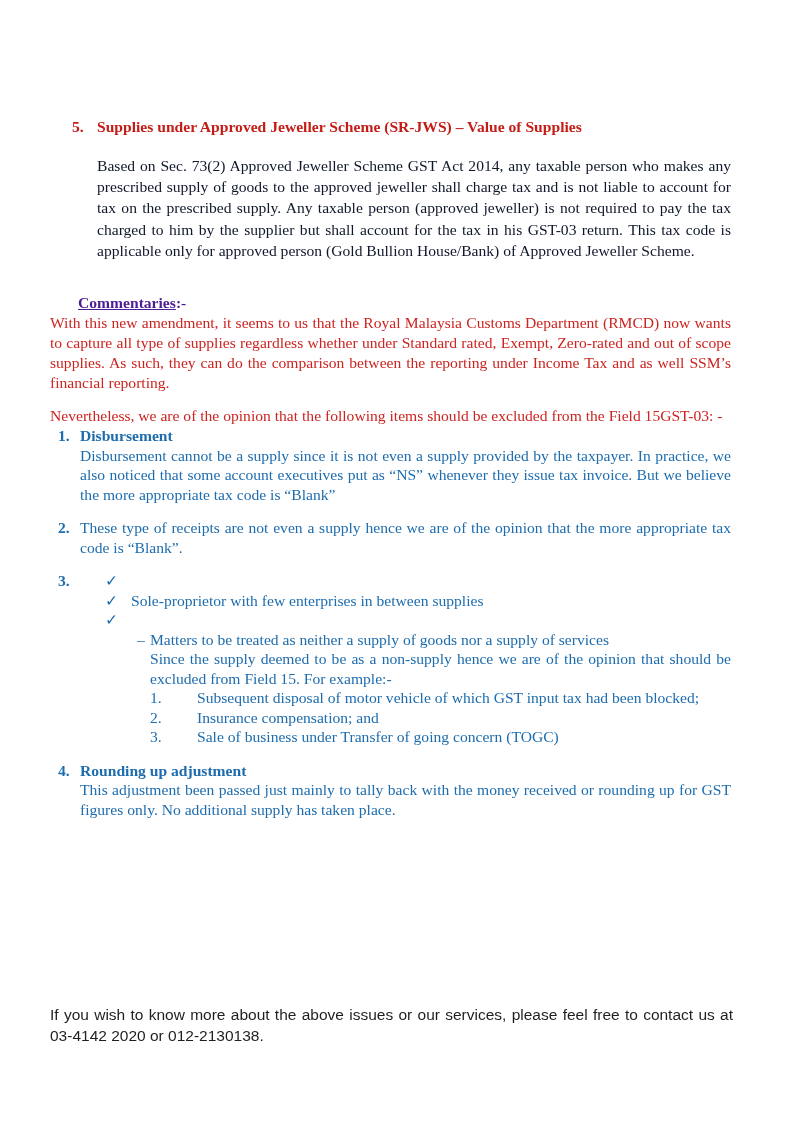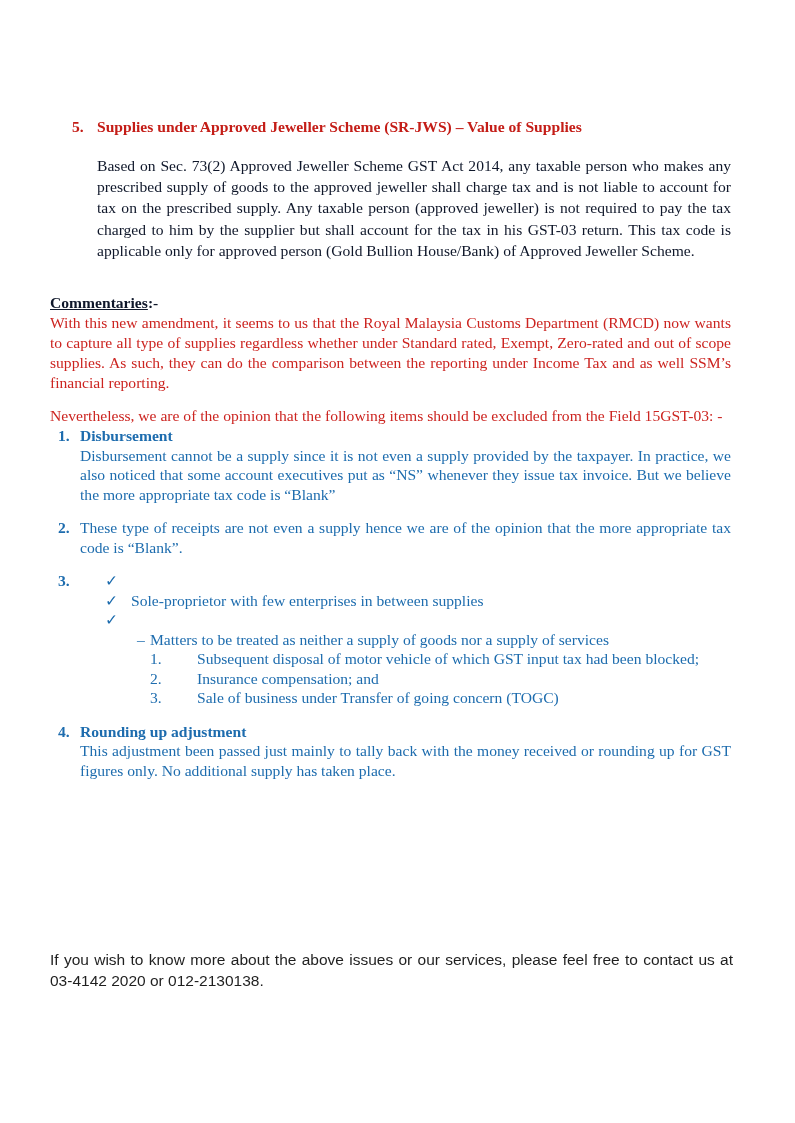--- a/index.html
+++ b/index.html
@@ -17,21 +17,21 @@
   }
   
   .sec5-row { display: flex; margin-left: 22px; }
   .sec5-num { width: 25px; flex: none; color: #c41d17; font-weight: bold; line-height: 21px; }
   .sec5-content { flex: 1; }
   .sec5-title { color: #c41d17; font-weight: bold; line-height: 21px; margin-bottom: 18px; }
   .sec5-body { text-align: justify; line-height: 21.2px; color: #0f172a; }
 
   
   .commentaries { margin-top: 32px; }
-  .c-head { color: #0f172a; font-weight: bold; line-height: 20px; }
+  .c-head { color: #4c1d95; font-weight: bold; line-height: 20px; margin-left: 28px; }
   .c-head .u { text-decoration: underline; }
   .red-para { color: #cc2420; text-align: justify; line-height: 20px; margin: 0; }
   .red-para.second { margin-top: 13px; }
 
   
   .b-item { display: flex; margin-left: 8px; margin-top: 14px; color: #1d6cae; line-height: 19.5px; }
   .b-item.first { margin-top: 0; }
   .b-num { width: 22px; flex: none; font-weight: bold; }
   .b-content { flex: 1; }
   .b-title { font-weight: bold; }
@@ -42,21 +42,21 @@
   .u-link { text-decoration: underline; }
   .dash-row { display: flex; margin-left: 57px; }
   .dash-icon { width: 13px; flex: none; }
   .sub-para { margin-left: 70px; text-align: justify; }
   .ex-row { display: flex; margin-left: 70px; }
   .ex-num { width: 47px; flex: none; }
 
   
   .footer {
     position: absolute;
-    top: 949px;
+    top: 1004px;
     left: 50px;
     width: 683px;
     font-family: "Liberation Sans", sans-serif;
     font-size: 15.5px;
     line-height: 21px;
     color: #1f1f1f;
     text-align: justify;
   }
 </style>
 </head>
@@ -106,20 +106,21 @@
       </div>
       <div class="check-row">
         <span class="check-icon">✓</span>
       </div>
 
       <div class="dash-row">
         <span class="dash-icon">–</span>
         <span>Matters to be treated as neither a supply of goods nor a supply of services</span>
       </div>
 
+      <div class="sub-para">Since the supply deemed to be as a non-supply hence we are of the opinion that should be excluded from Field 15. For example:-</div>
 
       <div class="ex-row">
         <span class="ex-num">1.</span>
         <span>Subsequent disposal of motor vehicle of which GST input tax had been blocked;</span>
       </div>
       <div class="ex-row">
         <span class="ex-num">2.</span>
         <span>Insurance compensation; and</span>
       </div>
       <div class="ex-row">

